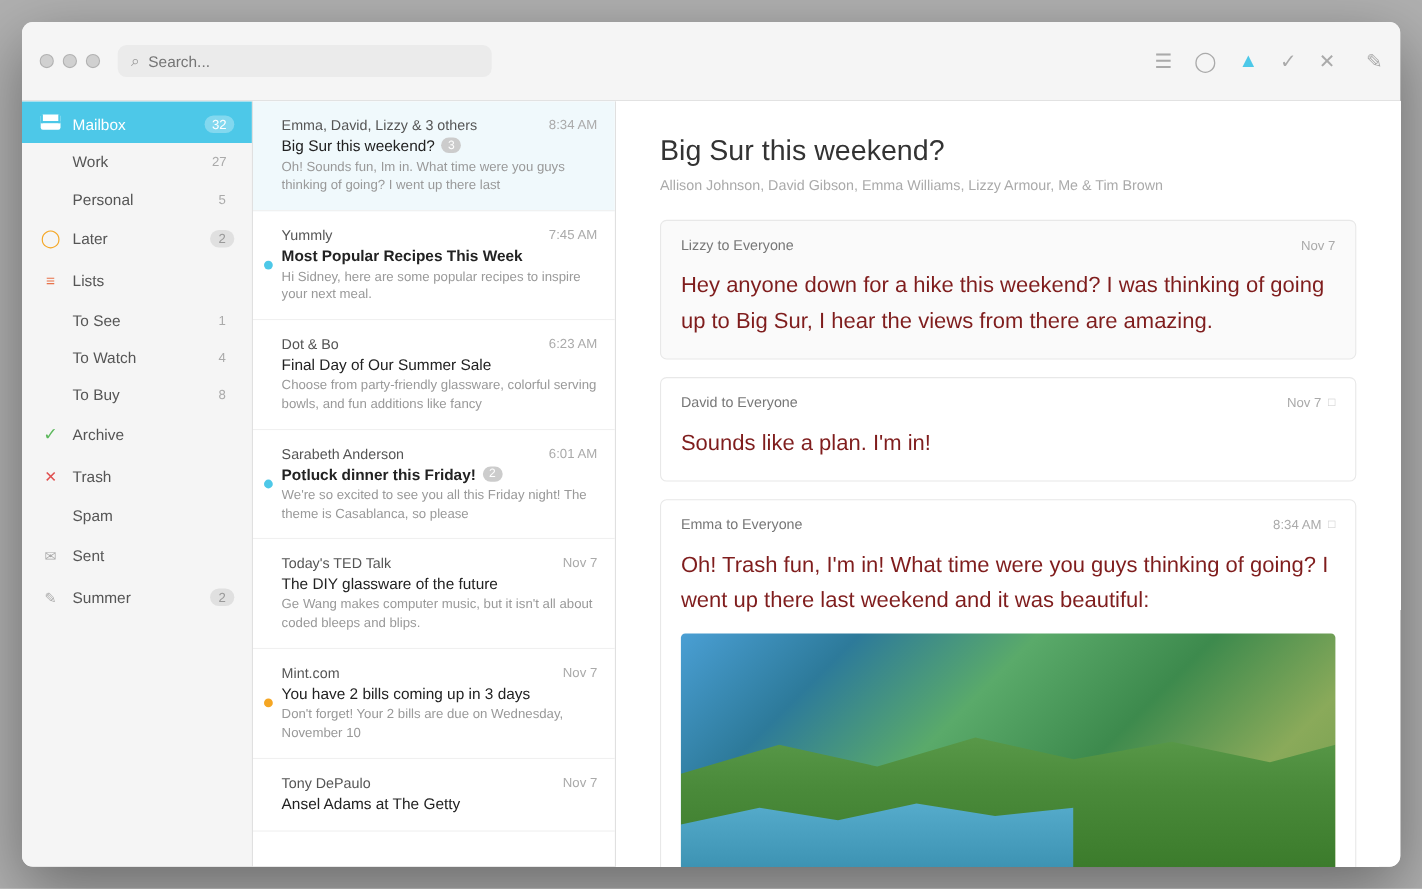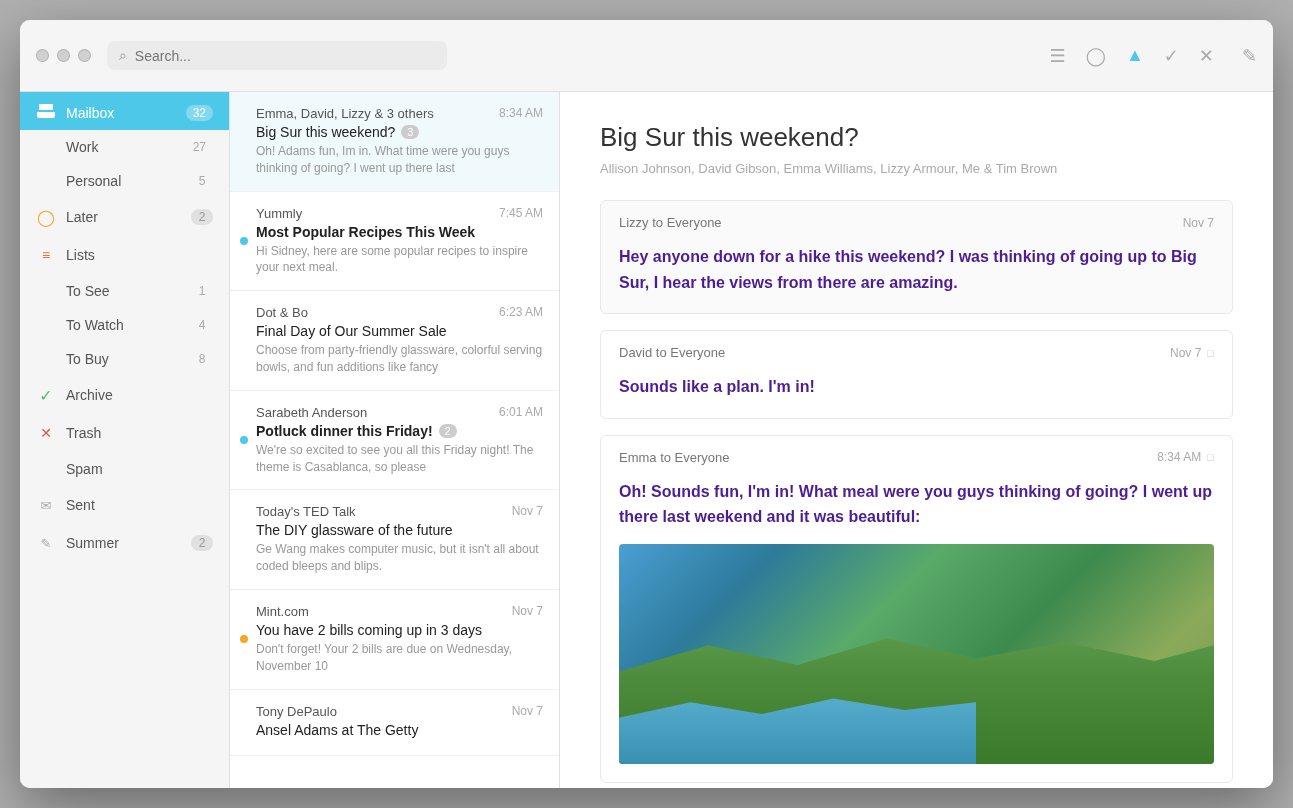--- a/index.html
+++ b/index.html
@@ -279,24 +279,23 @@
     }
     .message-date {
       font-size: 12px;
       color: #aaa;
       display: flex;
       align-items: center;
       gap: 6px;
     }
     .message-body {
       padding: 0 18px 18px;
-      font-size: 16px;
-      color: #4c1d95;
+      font-size: 20px;
+      color: #7f1d1d;
       line-height: 1.6;
-      font-weight: bold;
     }
     .message-image {
       width: 100%;
       height: 220px;
       background: linear-gradient(135deg, #4a9fd4 0%, #2d7a9a 20%, #5aaa6a 40%, #3d8a4d 60%, #8aaa5a 80%, #6d9a4a 100%);
       border-radius: 4px;
       margin-top: 14px;
       position: relative;
       overflow: hidden;
     }
@@ -425,21 +424,21 @@
 
       <div class="email-item selected">
         <div class="email-header">
           <span class="email-from">Emma, David, Lizzy &amp; 3 others</span>
           <span class="email-time">8:34 AM</span>
         </div>
         <div class="email-subject-row">
           <span class="email-subject">Big Sur this weekend?</span>
           <span class="email-badge">3</span>
         </div>
-        <div class="email-preview">Oh! Adams fun, Im in. What time were you guys thinking of going? I went up there last</div>
+        <div class="email-preview">Oh! Sounds fun, Im in. What time were you guys thinking of going? I went up there last</div>
       </div>
 
       <div class="email-item unread">
         <div class="email-dot" style="background:#4dc8e8;"></div>
         <div class="email-header">
           <span class="email-from">Yummly</span>
           <span class="email-time">7:45 AM</span>
         </div>
         <div class="email-subject-row">
           <span class="email-subject">Most Popular Recipes This Week</span>
@@ -532,20 +531,20 @@
 
       <div class="message-card">
         <div class="message-header">
           <span class="message-from">Emma to Everyone</span>
           <span class="message-date">
             <span>8:34 AM</span>
             <span class="expand-icon">□</span>
           </span>
         </div>
         <div class="message-body">
-          <span>Oh! Sounds fun, I'm in! What meal were you guys thinking of going? I went up there last weekend and it was beautiful:</span>
+          <span>Oh! Trash fun, I'm in! What time were you guys thinking of going? I went up there last weekend and it was beautiful:</span>
           <div class="message-image"></div>
         </div>
       </div>
     </div>
 
   </div>
 </div>
 
 </body></html>

